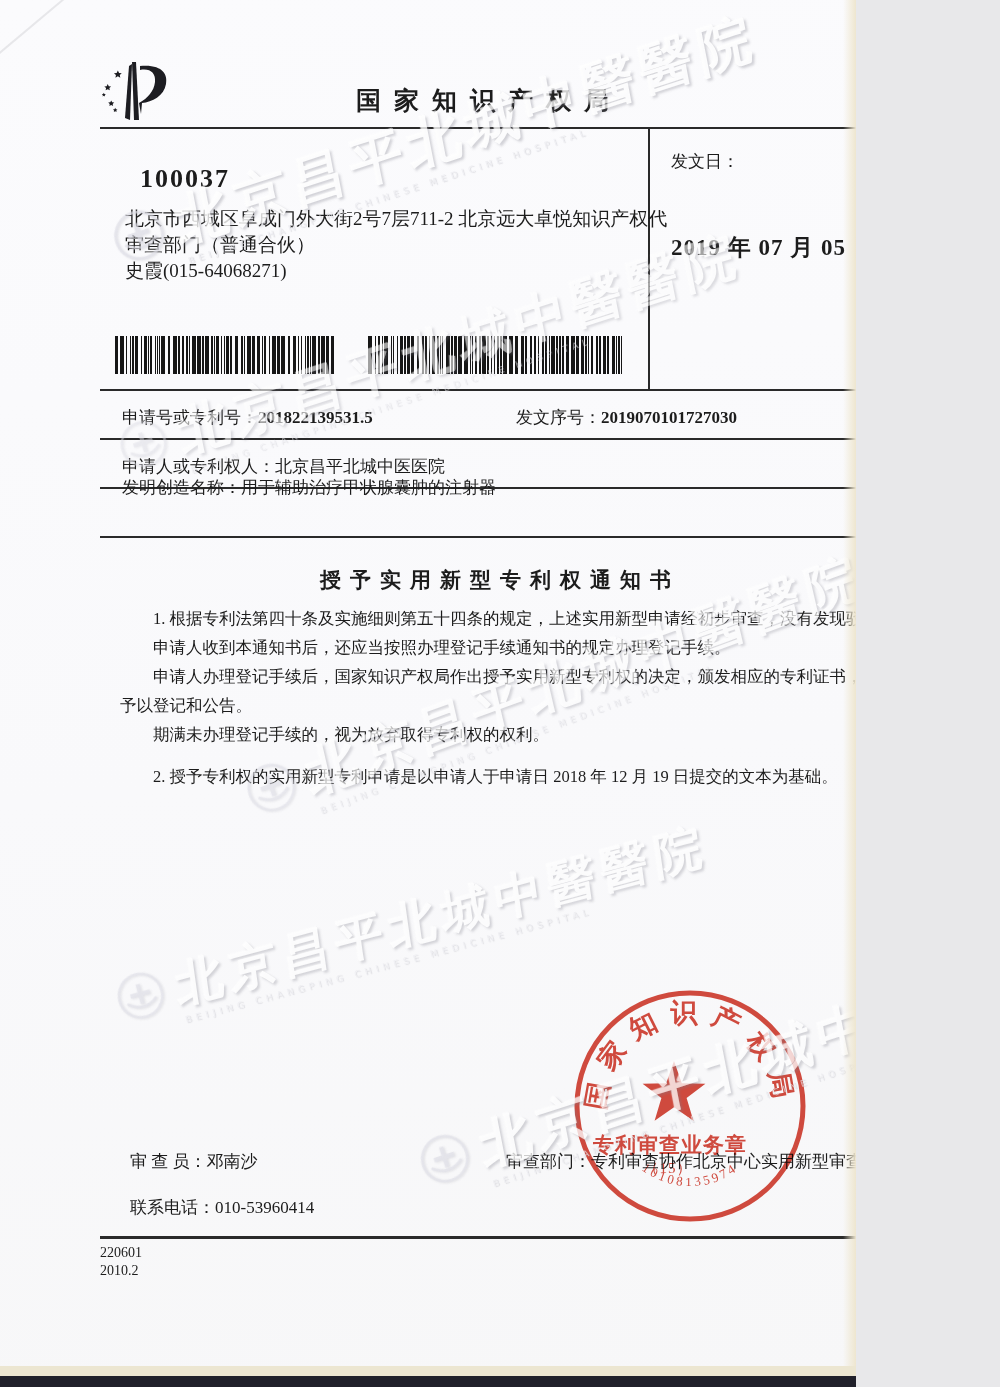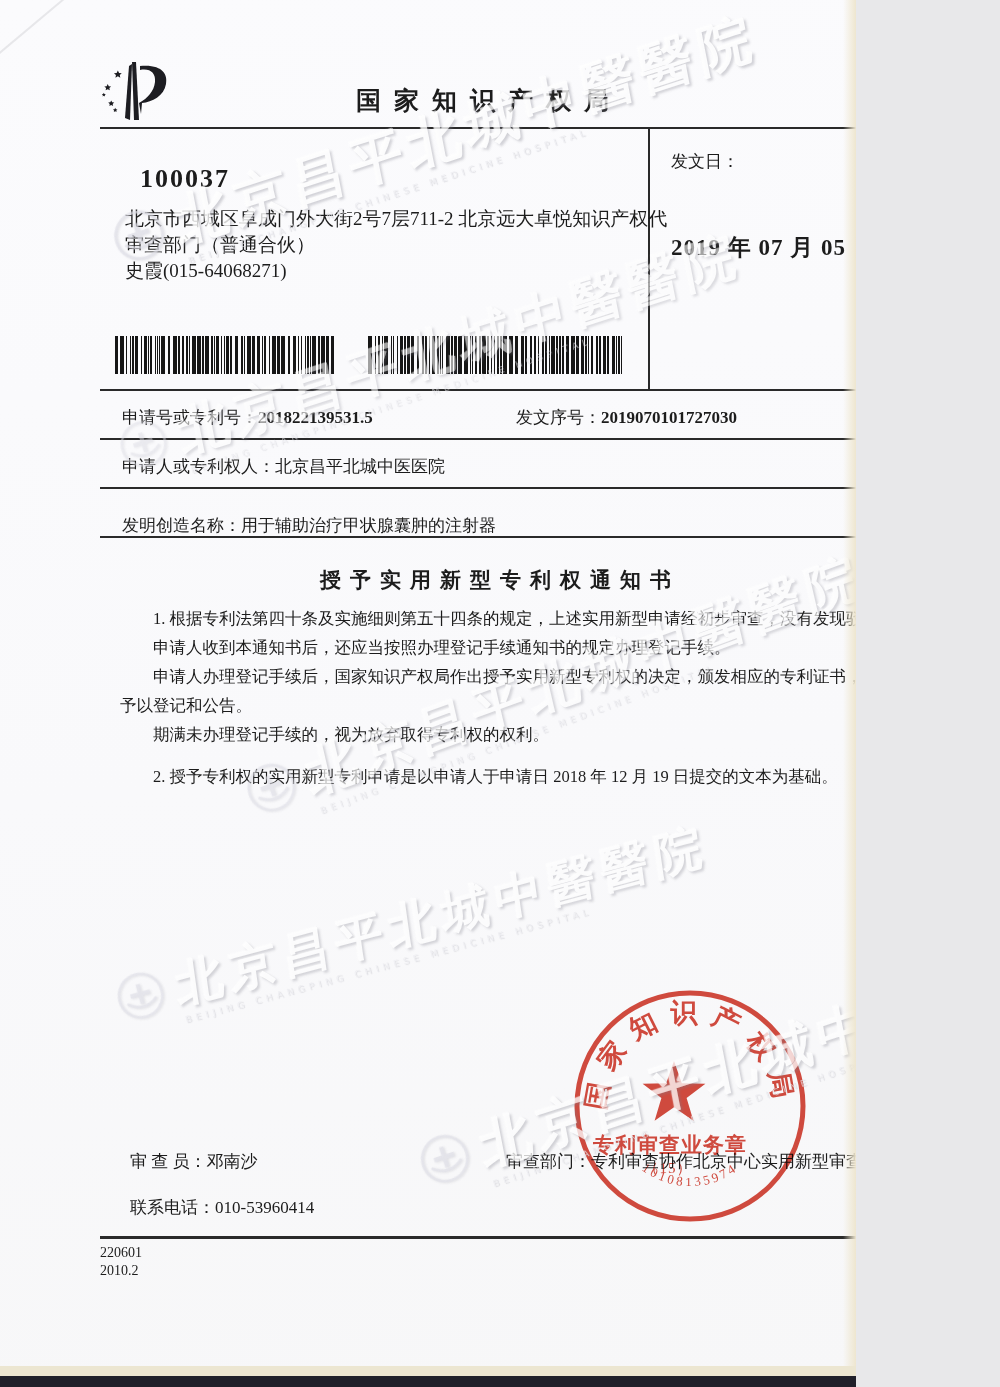--- a/index.html
+++ b/index.html
@@ -259,21 +259,21 @@
   <div class="frow" style="left:516px;top:406px;">
     <span>发文序号：</span><b>2019070101727030</b>
   </div>
   <div class="rule" style="left:100px;top:438px;width:764px;height:2px;"></div>
 
   <div class="frow" style="left:122px;top:455px;">
     <span>申请人或专利权人：</span><span>北京昌平北城中医医院</span>
   </div>
   <div class="rule" style="left:100px;top:487px;width:764px;height:2px;"></div>
 
-  <div class="frow" style="left:122px;top:514px;">
+  <div class="frow" style="left:122px;top:476px;">
     <span>发明创造名称：</span><span>用于辅助治疗甲状腺囊肿的注射器</span>
   </div>
   <div class="rule" style="left:100px;top:536px;width:764px;height:2px;"></div>
 
   <div class="abs notice-title" style="left:250px;top:566px;width:500px;">授予实用新型专利权通知书</div>
 
   <div class="notice-body">
       <div class="bline ind">1. 根据专利法第四十条及实施细则第五十四条的规定，上述实用新型申请经初步审查，没有发现驳回理</div>
       <div class="bline ind">申请人收到本通知书后，还应当按照办理登记手续通知书的规定办理登记手续。</div>
       <div class="bline ind">申请人办理登记手续后，国家知识产权局作出授予实用新型专利权的决定，颁发相应的专利证书，同时</div>

